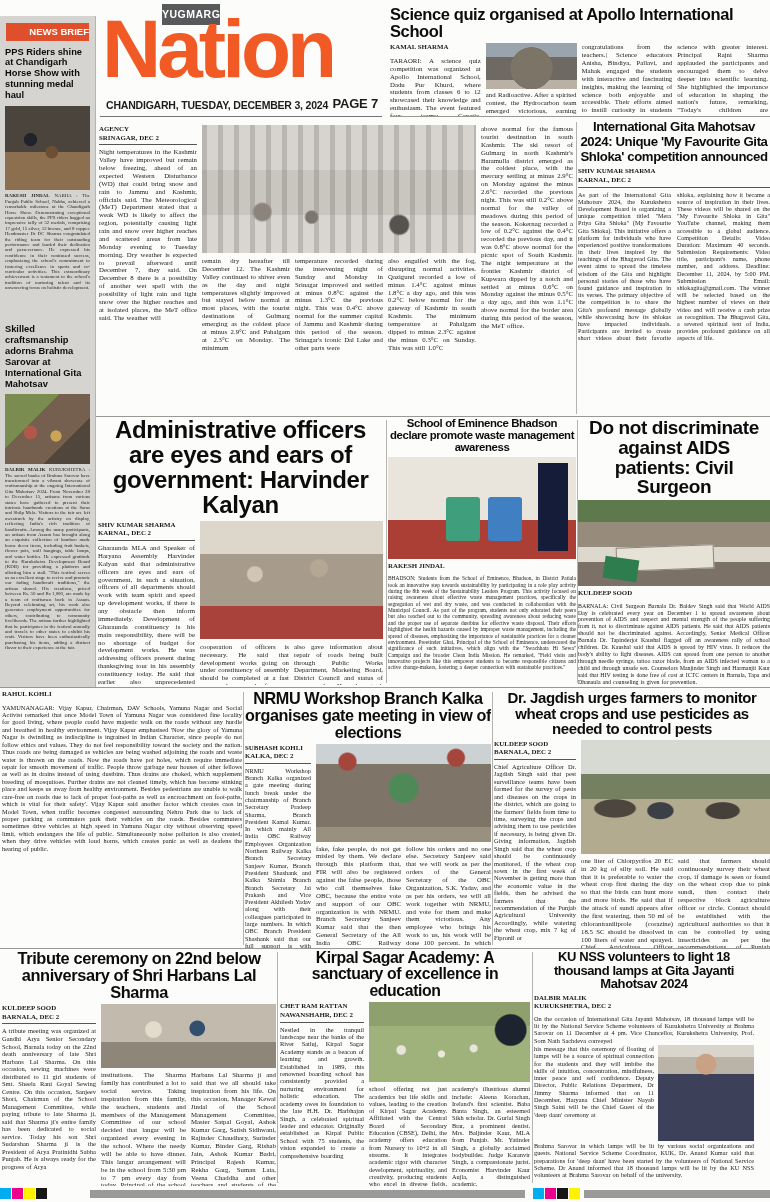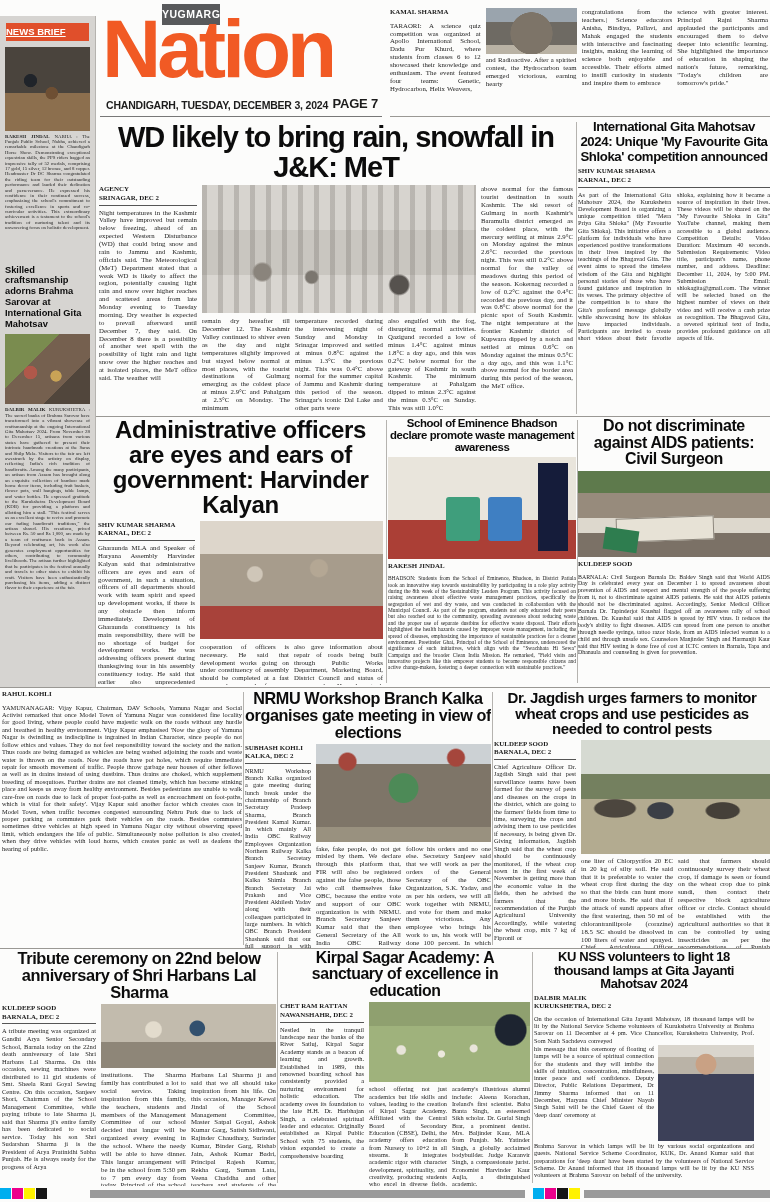--- a/index.html
+++ b/index.html
@@ -14,22 +14,22 @@
        border-bottom:1px solid #555;padding-bottom:2px;}
   .byl.nb{border-bottom:none;}
   .ph{background:#c9c4bc;position:relative;overflow:hidden;}
   .cols{display:flex;gap:5px;}
   .vr{position:absolute;width:1px;background:#b5b3af;}
   .hr{position:absolute;height:1px;background:#9a9894;}
 
   
   #sidebar{left:0;top:16px;width:96px;height:672px;background:var(--sidebar-gray,#d6d4d1);
            padding:4px 5px;box-sizing:border-box;border-right:1px solid #b5b3af;}
-  .brief-box{background:var(--brief-red,#e04f2b);color:#fff;text-align:left;
-             font:bold 9.5px/1 "Liberation Sans",sans-serif;padding:4px 0;margin:3px 1px 6px 1px;text-decoration:underline;}
+  .brief-box{background:var(--brief-red,#e04f2b);color:#fff;text-align:right;
+             font:bold 9.5px/1 "Liberation Sans",sans-serif;padding:4px 0;margin:3px 1px 6px 1px;}
   .sb-h{font:bold 9.3px/1.18 "Liberation Sans",sans-serif;color:#0c0c0c;margin:0;}
   .sb-body{font-size:4.9px;line-height:1.1;text-align:justify;margin:0;overflow:hidden;color:#262626;}
   .sb-byl{font-weight:bold;font-size:5px;}
 
   
   #masthead{left:100px;top:4px;width:282px;height:112px;border-bottom:1px solid #777;}
   .yugmarg{position:absolute;left:62px;top:0;width:58px;background:#58595b;color:#fff;
            font:bold 10.5px/1 "Liberation Sans",sans-serif;text-align:center;
            padding:5px 0;letter-spacing:0.5px;}
   .nation{position:absolute;left:2px;top:6px;font:bold 82px/0.95 "Liberation Sans",sans-serif;
@@ -88,21 +88,21 @@
   .hl-emin{font-size:11.4px;}
   .ph-emin{height:102px;margin:2px 0 3px 0;
     background:linear-gradient(180deg,#e9e5dc 0 62%,#ab3f36 62%);}
   .bin{position:absolute;bottom:18px;width:34px;height:44px;border-radius:3px;}
   .bin.g{left:58px;background:#3f9e7c;}
   .bin.b{left:100px;background:#3f7fc2;}
   .standee{position:absolute;right:8px;top:6px;width:30px;height:88px;background:#151c3a;}
   .emin-body{font-size:5.4px;line-height:1.18;height:128px;}
 
   #aids{left:578px;top:418px;width:192px;height:267px;}
-  .hl-aids{font-size:16px;}
+  .hl-aids{font-size:19px;}
   .ph-aids{height:86px;margin:2px 0 3px 0;
     background:
       linear-gradient(180deg,#5e7a4c 0 26%,#978b7c 26% 55%,#ddd8cd 55% 72%,#7b7166 72%);}
   .aids-banner{position:absolute;left:38px;top:46px;width:96px;height:22px;background:#e7e2d6;
     border:1px solid #8c867c;transform:rotate(-2deg);}
   .aids-flag{position:absolute;left:26px;top:58px;width:34px;height:22px;background:#2e7d4f;
     transform:rotate(8deg);}
   .aids-body{font-size:5.9px;line-height:1.17;height:136px;}
 
   
@@ -201,44 +201,45 @@
     <div class="yugmarg">YUGMARG</div>
     <div class="nation">Nation</div>
     <div class="dateline-row">
       <span>CHANDIGARH, TUESDAY, DECEMBER 3, 2024</span>
       <span class="page-no">PAGE 7</span>
     </div>
   </div>
 
   <div class="sec" id="sidebar">
     <div class="brief-box">NEWS BRIEF</div>
+    <h3 class="sb-h">PPS Riders shine at Chandigarh Horse Show with stunning medal haul</h3>
     <div class="ph ph-horse"></div>
     <p class="sb-body" style="height:126px;"><span class="sb-byl">RAKESH JINDAL</span> <span>NABHA : The Punjab Public School, Nabha, achieved a remarkable milestone at the Chandigarh Horse Show. Demonstrating exceptional equestrian skills, the PPS riders bagged an impressive tally of 52 medals, comprising 17 gold, 15 silver, 12 bronze, and 8 copper. Headmaster Dr DC Sharma congratulated the riding team for their outstanding performance and lauded their dedication and perseverance. He expressed his confidence in their continued success, emphasizing the school's commitment to fostering excellence in sports and co-curricular activities. This extraordinary achievement is a testament to the school's tradition of nurturing talent and its unwavering focus on holistic development.</span></p>
     <h3 class="sb-h" style="margin-top:5px;">Skilled craftsmanship adorns Brahma Sarovar at International Gita Mahotsav</h3>
     <div class="ph ph-craft"></div>
     <p class="sb-body" style="height:244px;"><span class="sb-byl">DALBIR MALIK</span> <span>KURUKSHETRA : The sacred banks of Brahma Sarovar have transformed into a vibrant showcase of craftsmanship at the ongoing International Gita Mahotsav 2024. From November 28 to December 15, artisans from various states have gathered to present their intricate handmade creations at the Saras and Shilp Mela. Visitors to the fair are left awestruck by the artistry on display, reflecting India's rich tradition of handicrafts. Among the many participants, an artisan from Assam has brought along an exquisite collection of bamboo made home decor items, including fruit baskets, flower pots, wall hangings, table lamps, and water bottles. He expressed gratitude to the Kurukshetra Development Board (KDB) for providing a platform and allotting him a stall. "This festival serves as an excellent stage to revive and promote our fading handicraft traditions," the artisan shared. His creations, priced between Rs. 50 and Rs 1,000, are made by a team of craftsmen back in Assam. Beyond celebrating art, his work also generates employment opportunities for others, contributing to community livelihoods. The artisan further highlighted that he participates in the festival annually and travels to other states to exhibit his craft. Visitors have been enthusiastically purchasing his items, adding a distinct flavor to their experience at the fair.</span></p>
   </div>
 
   <div class="sec" id="science">
+    <h2 class="hl hl-science">Science quiz organised at Apollo International School</h2>
     <div class="cols">
       <div class="col">
         <div class="byl nb"><span>KAMAL SHARMA</span></div>
         <p class="body" style="height:72px;">TARAORI: A science quiz competition was organized at Apollo International School, Dadu Pur Khurd, where students from classes 6 to 12 showcased their knowledge and enthusiasm. The event featured four teams: Genetic, Hydrocarbon, Helix Weavers,</p>
       </div>
       <div class="col">
         <div class="ph ph-science"></div>
         <p class="body" style="height:34px;">and Radioactive. After a spirited contest, the Hydrocarbon team emerged victorious, earning hearty</p>
       </div>
       <p class="body col">congratulations from the teachers.| Science educators Anisha, Bindiya, Pallavi, and Mahak engaged the students with interactive and fascinating insights, making the learning of science both enjoyable and accessible. Their efforts aimed to instill curiosity in students and inspire them to embrace</p>
       <p class="body col">science with greater interest. Principal Rajni Sharma applauded the participants and encouraged them to delve deeper into scientific learning. She highlighted the importance of education in shaping the nation's future, remarking, "Today's children are tomorrow's pride."</p>
     </div>
   </div>
 
   <div class="sec" id="wd">
-    <h1 class="hl hl-wd">WD likely to bring rain, snowfall in J&amp;K: MeT</h1>
     <div class="cols">
       <div class="wd-c1">
         <div class="byl">
           <span>AGENCY</span><br>
           <span>SRINAGAR, DEC 2</span>
         </div>
         <p class="body" style="height:228px;">Night temperatures in the Kashmir Valley have improved but remain below freezing, ahead of an expected Western Disturbance (WD) that could bring snow and rain to Jammu and Kashmir, officials said. The Meteorological (MeT) Department stated that a weak WD is likely to affect the region, potentially causing light rain and snow over higher reaches and scattered areas from late Monday evening to Tuesday morning. Dry weather is expected to prevail afterward until December 7, they said. On December 8 there is a possibility of another wet spell with the possibility of light rain and light snow over the higher reaches and at isolated places, the MeT office said. The weather will</p>
       </div>
       <div class="wd-mid">
         <div class="ph ph-wd"></div>

